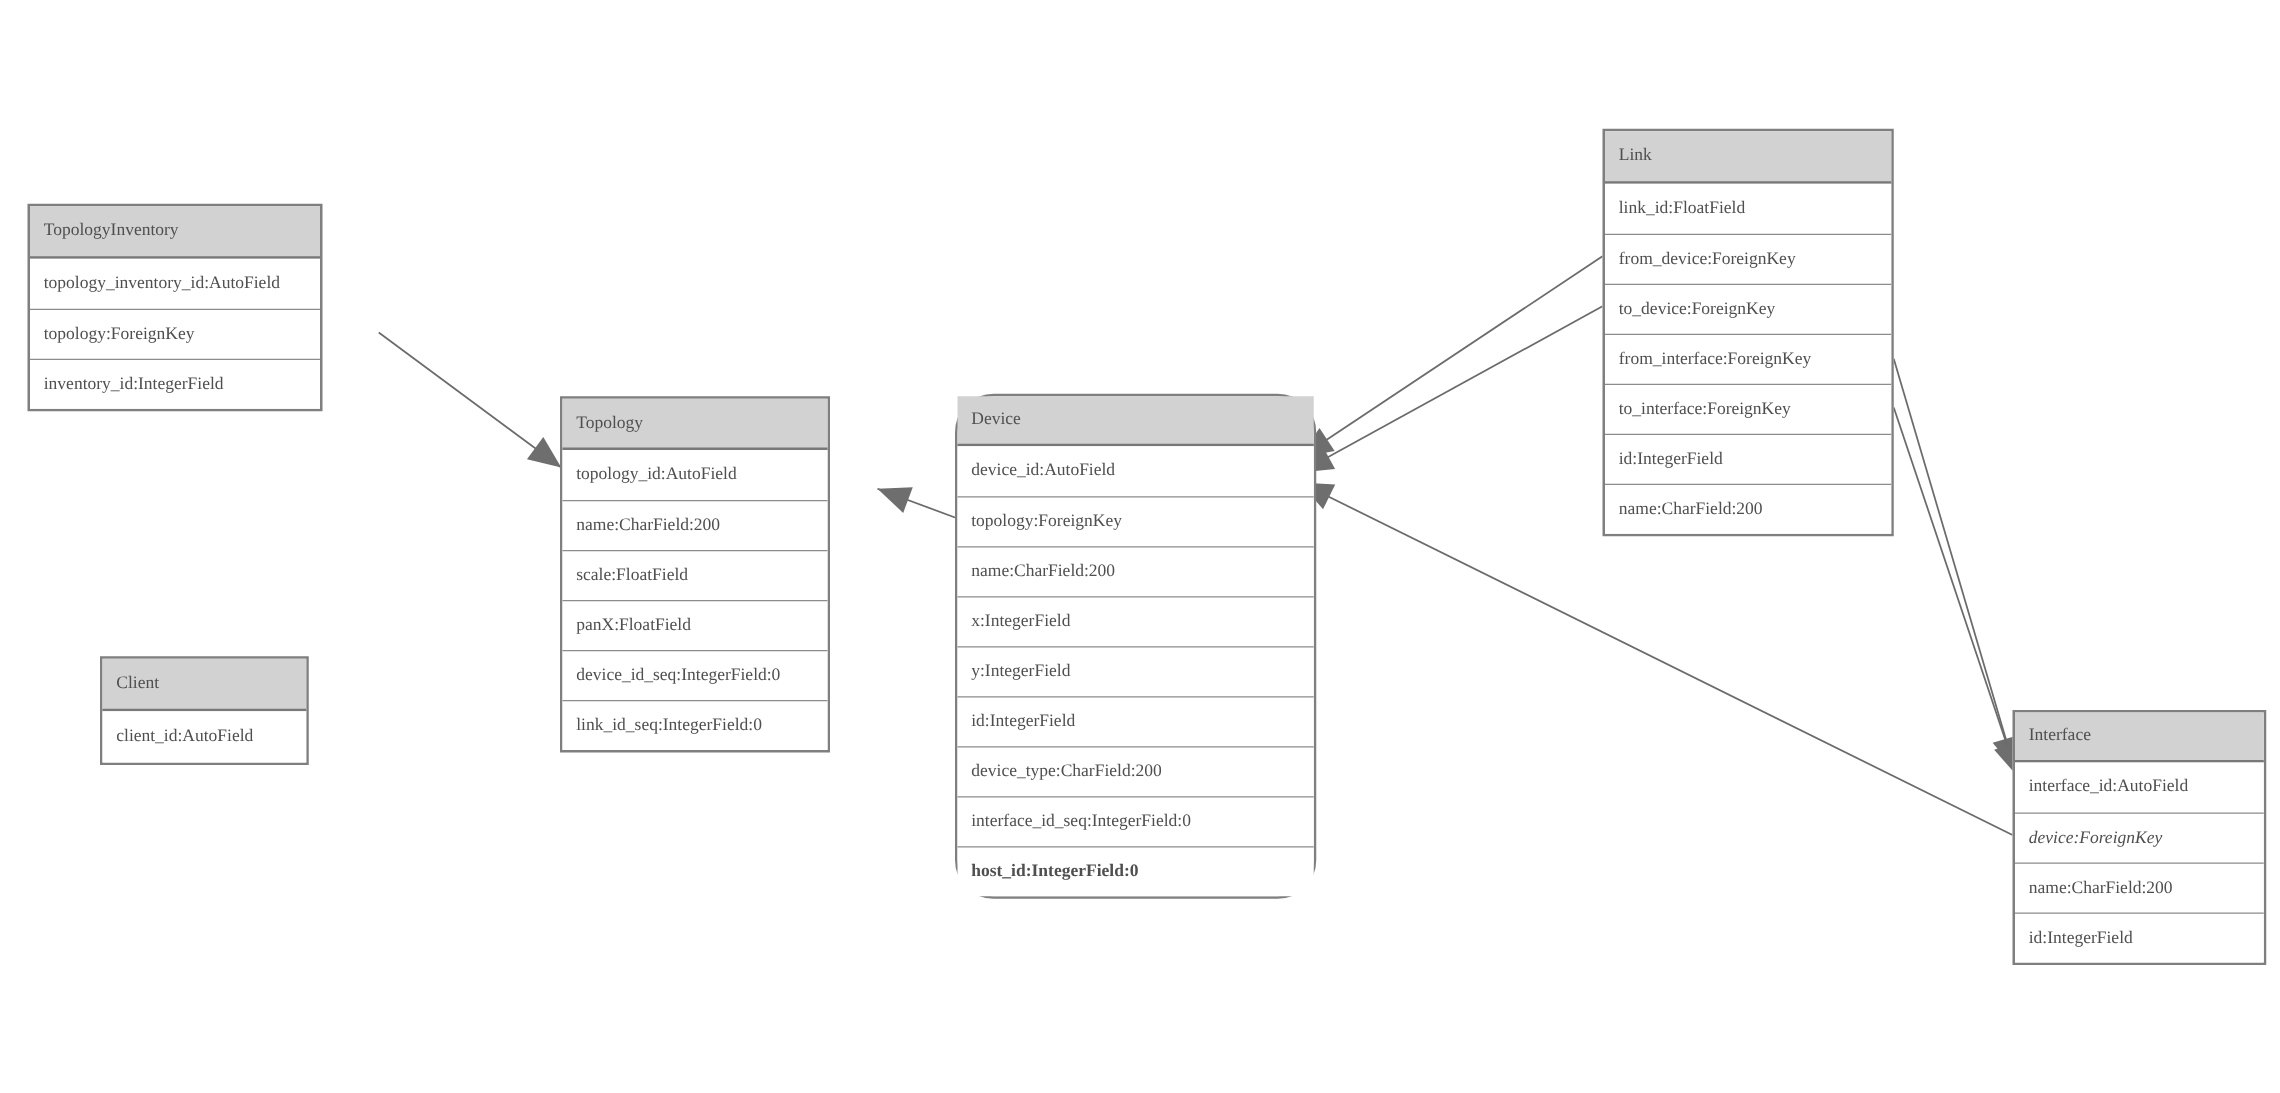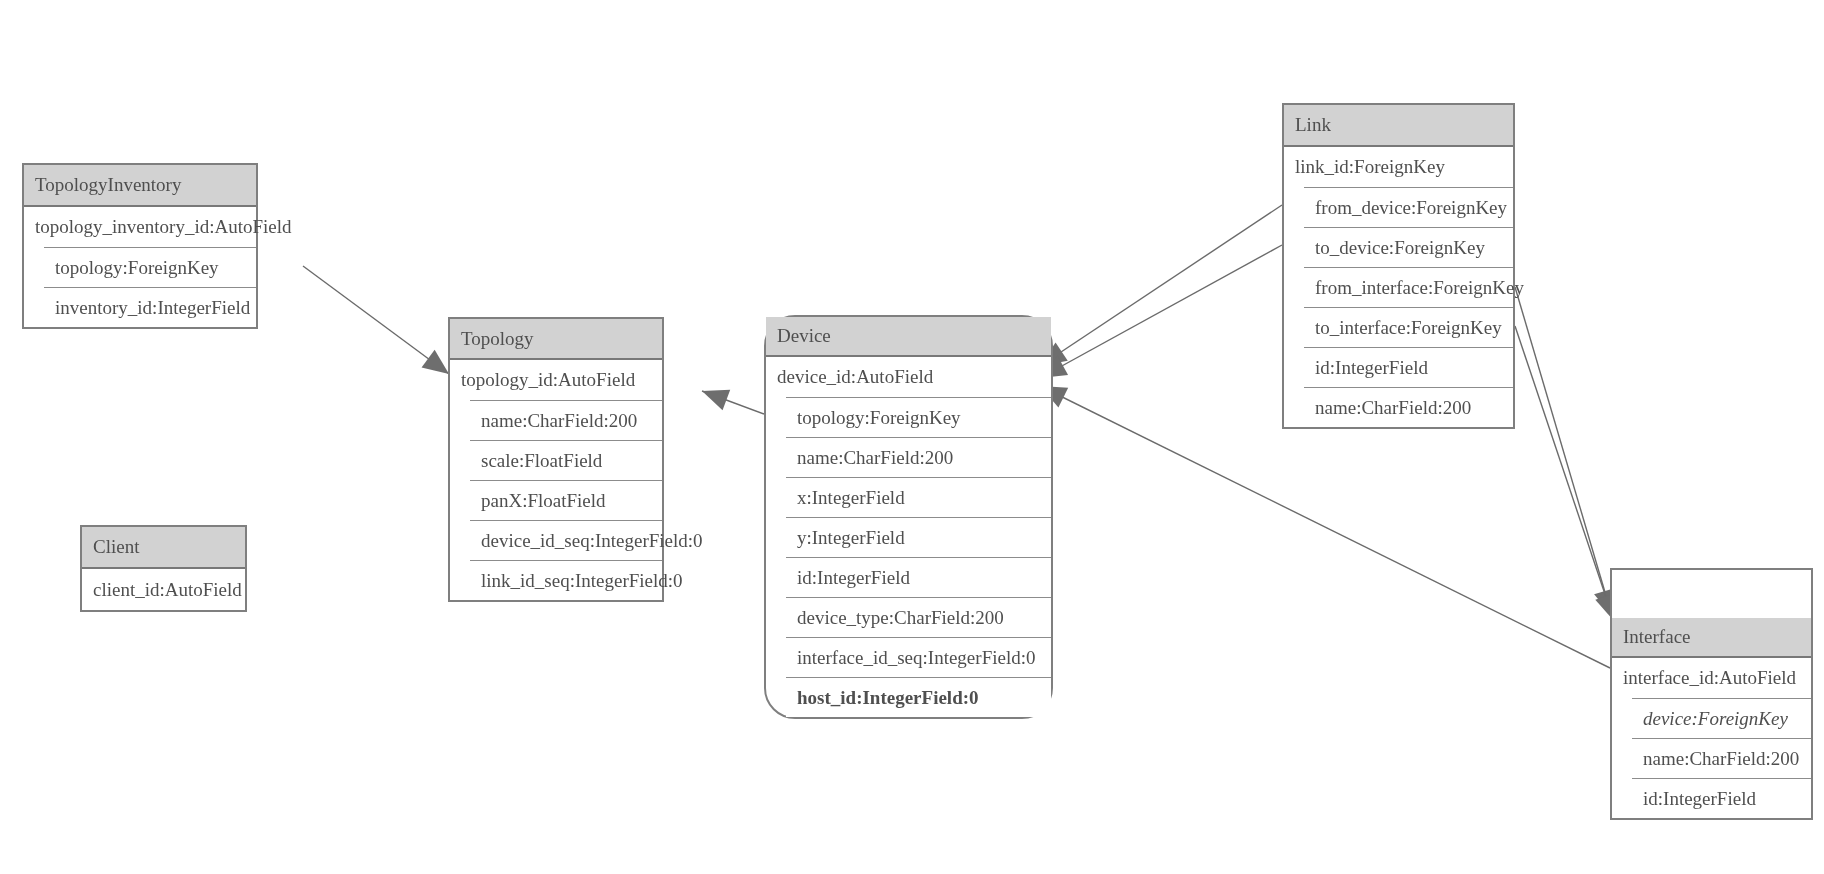--- a/index.html
+++ b/index.html
@@ -21,41 +21,40 @@
     top: 0;
     width: 1824px;
     height: 874px;
   }
   .entity {
     position: absolute;
     box-sizing: border-box;
     border: 2px solid #7f7f7f;
     background: #ffffff;
     color: #4f4f4f;
-    font-size: 19px;
+    font-size: 14px;
     white-space: nowrap;
   }
   .entity-header {
     box-sizing: border-box;
     background: #d2d2d2;
     border-bottom: 2px solid #787878;
     padding-left: 11px;
     display: flex;
     align-items: center;
   }
   .entity-row {
     box-sizing: border-box;
     background: #ffffff;
     padding-left: 11px;
     display: flex;
     align-items: center;
   }
   .entity-row + .entity-row {
     border-top: 1.5px solid #8c8c8c;
-    margin-left: 20px;
   }
   .rel-line {
     stroke: #6b6b6b;
     stroke-width: 1.4;
     fill: none;
   }
   .rel-arrow {
     fill: #6e6e6e;
     stroke: none;
   }
@@ -121,28 +120,28 @@
       <div class="entity-row" style="height: 40px;">name:CharField:200</div>
       <div class="entity-row" style="height: 40px;">x:IntegerField</div>
       <div class="entity-row" style="height: 40px;">y:IntegerField</div>
       <div class="entity-row" style="height: 40px;">id:IntegerField</div>
       <div class="entity-row" style="height: 40px;">device_type:CharField:200</div>
       <div class="entity-row" style="height: 40px;">interface_id_seq:IntegerField:0</div>
       <div class="entity-row" style="height: 40px; font-weight: bold;">host_id:IntegerField:0</div>
     </div>
     <div class="entity" style="left: 1282px; top: 103px; width: 233px;">
       <div class="entity-header" style="height: 42px;">Link</div>
-      <div class="entity-row" style="height: 40px;">link_id:ForeignKey</div>
+      <div class="entity-row" style="height: 40px;">link_id:FloatField</div>
       <div class="entity-row" style="height: 40px;">from_device:ForeignKey</div>
       <div class="entity-row" style="height: 40px;">to_device:ForeignKey</div>
       <div class="entity-row" style="height: 40px;">from_interface:ForeignKey</div>
       <div class="entity-row" style="height: 40px;">to_interface:ForeignKey</div>
       <div class="entity-row" style="height: 40px;">id:IntegerField</div>
       <div class="entity-row" style="height: 40px;">name:CharField:200</div>
     </div>
     <div class="entity" style="left: 1610px; top: 568px; width: 203px;">
-      <div class="entity-header" style="height: 40px; margin-top: 48px;">Interface</div>
+      <div class="entity-header" style="height: 40px;">Interface</div>
       <div class="entity-row" style="height: 40px;">interface_id:AutoField</div>
       <div class="entity-row" style="height: 40px; font-style: italic;">device:ForeignKey</div>
       <div class="entity-row" style="height: 40px;">name:CharField:200</div>
       <div class="entity-row" style="height: 40px;">id:IntegerField</div>
     </div>
   </div>
 
 </body></html>

